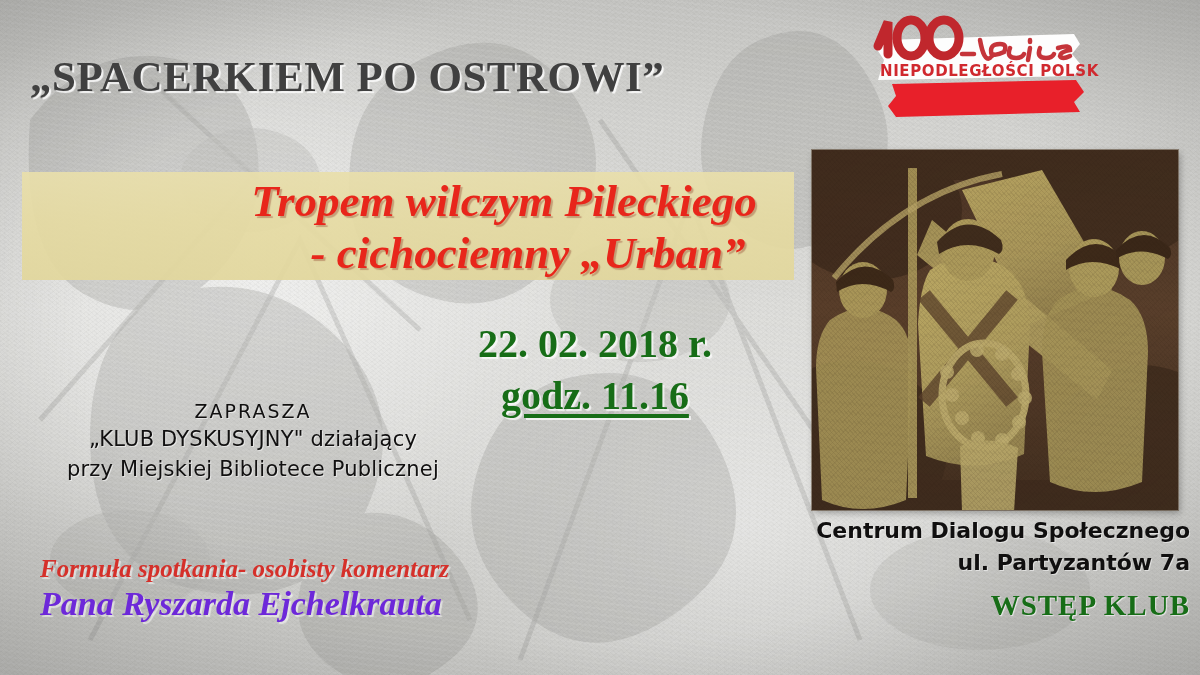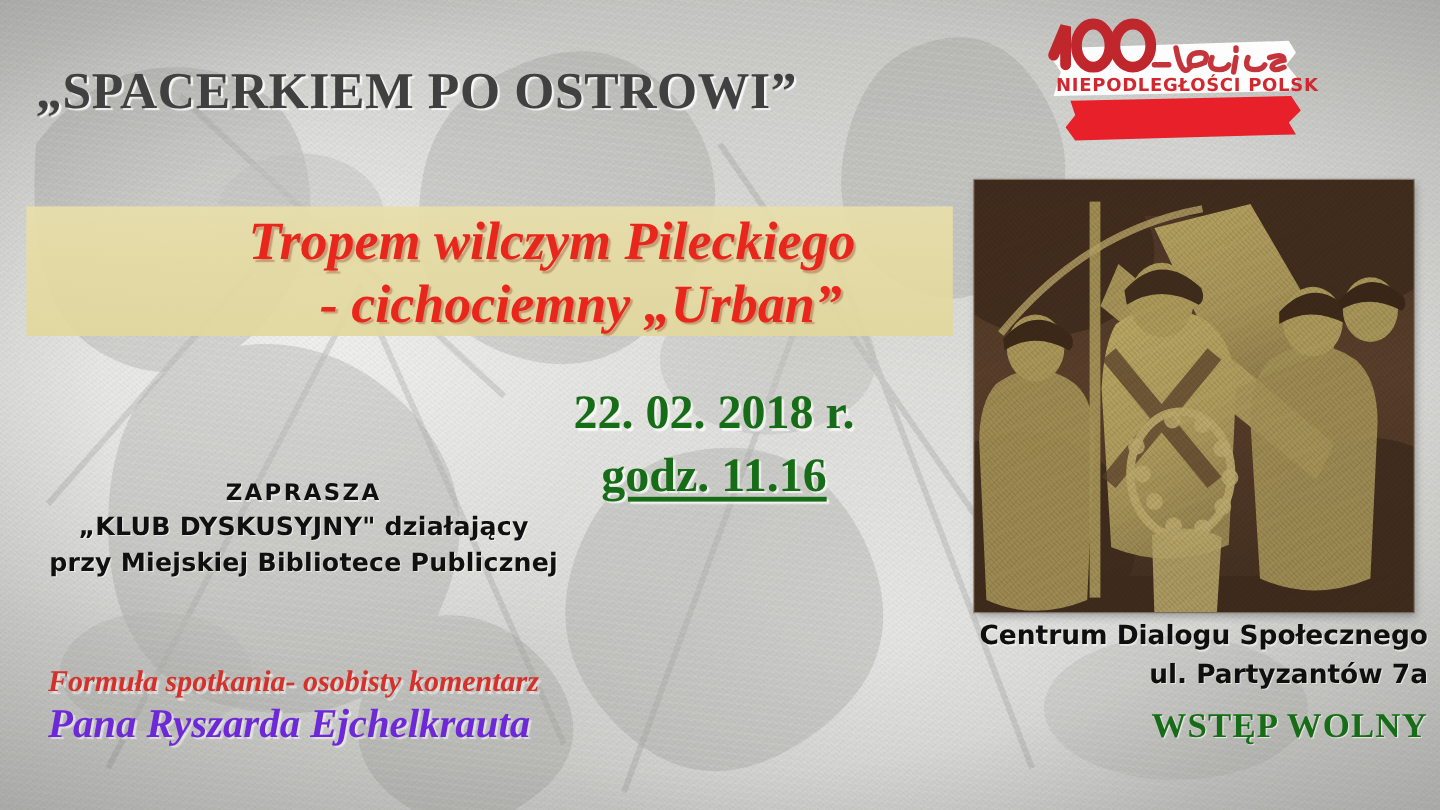--- a/index.html
+++ b/index.html
@@ -50,41 +50,42 @@
     opacity:.92;
   }
   .subtitle{
     position:absolute;left:22px;top:175px;width:876px;
     text-align:center;
     font-family:"Liberation Serif", serif;
     font-style:italic;font-weight:bold;font-size:45px;line-height:1.16;
     color:#e8261b;
     text-shadow:2px 2px 1px rgba(120,20,10,.30);
     white-space:nowrap;
+    padding-left:44px;
   }
   .subtitle .l2{padding-left:48px;}
 
   
   .datetime{
     position:absolute;left:400px;top:318px;width:390px;
     text-align:center;
     font-family:"Liberation Serif", serif;
     font-weight:bold;font-size:40px;line-height:1.30;
     color:#176d17;
     text-shadow:2px 2px 1px rgba(255,255,255,.75);
     white-space:nowrap;
   }
   .datetime .time{text-decoration:underline;text-underline-offset:5px;}
 
   
   .organiser{
     position:absolute;left:18px;top:398px;width:470px;
     text-align:center;
     font-family:"DejaVu Sans", sans-serif;
-    font-weight:bold;font-size:21px;line-height:1.42;
+    font-weight:normal;font-size:21px;line-height:1.42;
     color:#111010;
     letter-spacing:.2px;
     text-shadow:1px 1px 0 rgba(255,255,255,.55);
     white-space:nowrap;
   }
   .organiser .invite{font-size:19px;letter-spacing:2px;}
 
   
   .speaker{
     position:absolute;left:40px;top:553px;width:700px;
@@ -195,21 +196,21 @@
   </div>
 
   <div class="speaker">
     <div class="formula">Formuła spotkania- osobisty komentarz</div>
     <div class="name">Pana Ryszarda Ejchelkrauta</div>
   </div>
 
   <div class="venue">
     <div class="line">Centrum Dialogu Społecznego</div>
     <div class="line">ul. Partyzantów 7a</div>
-    <div class="free">WSTĘP WOLNY</div>
+    <div class="free">WSTĘP KLUB</div>
   </div>
 
   <div class="photo">
     <svg viewBox="0 0 366 360" preserveAspectRatio="none" width="366" height="360">
       <defs>
         <linearGradient id="skyG" x1="0" y1="0" x2="0" y2="1">
           <stop offset="0%" stop-color="#5a4130"></stop>
           <stop offset="45%" stop-color="#6a4d36"></stop>
           <stop offset="100%" stop-color="#4e3826"></stop>
         </linearGradient>

